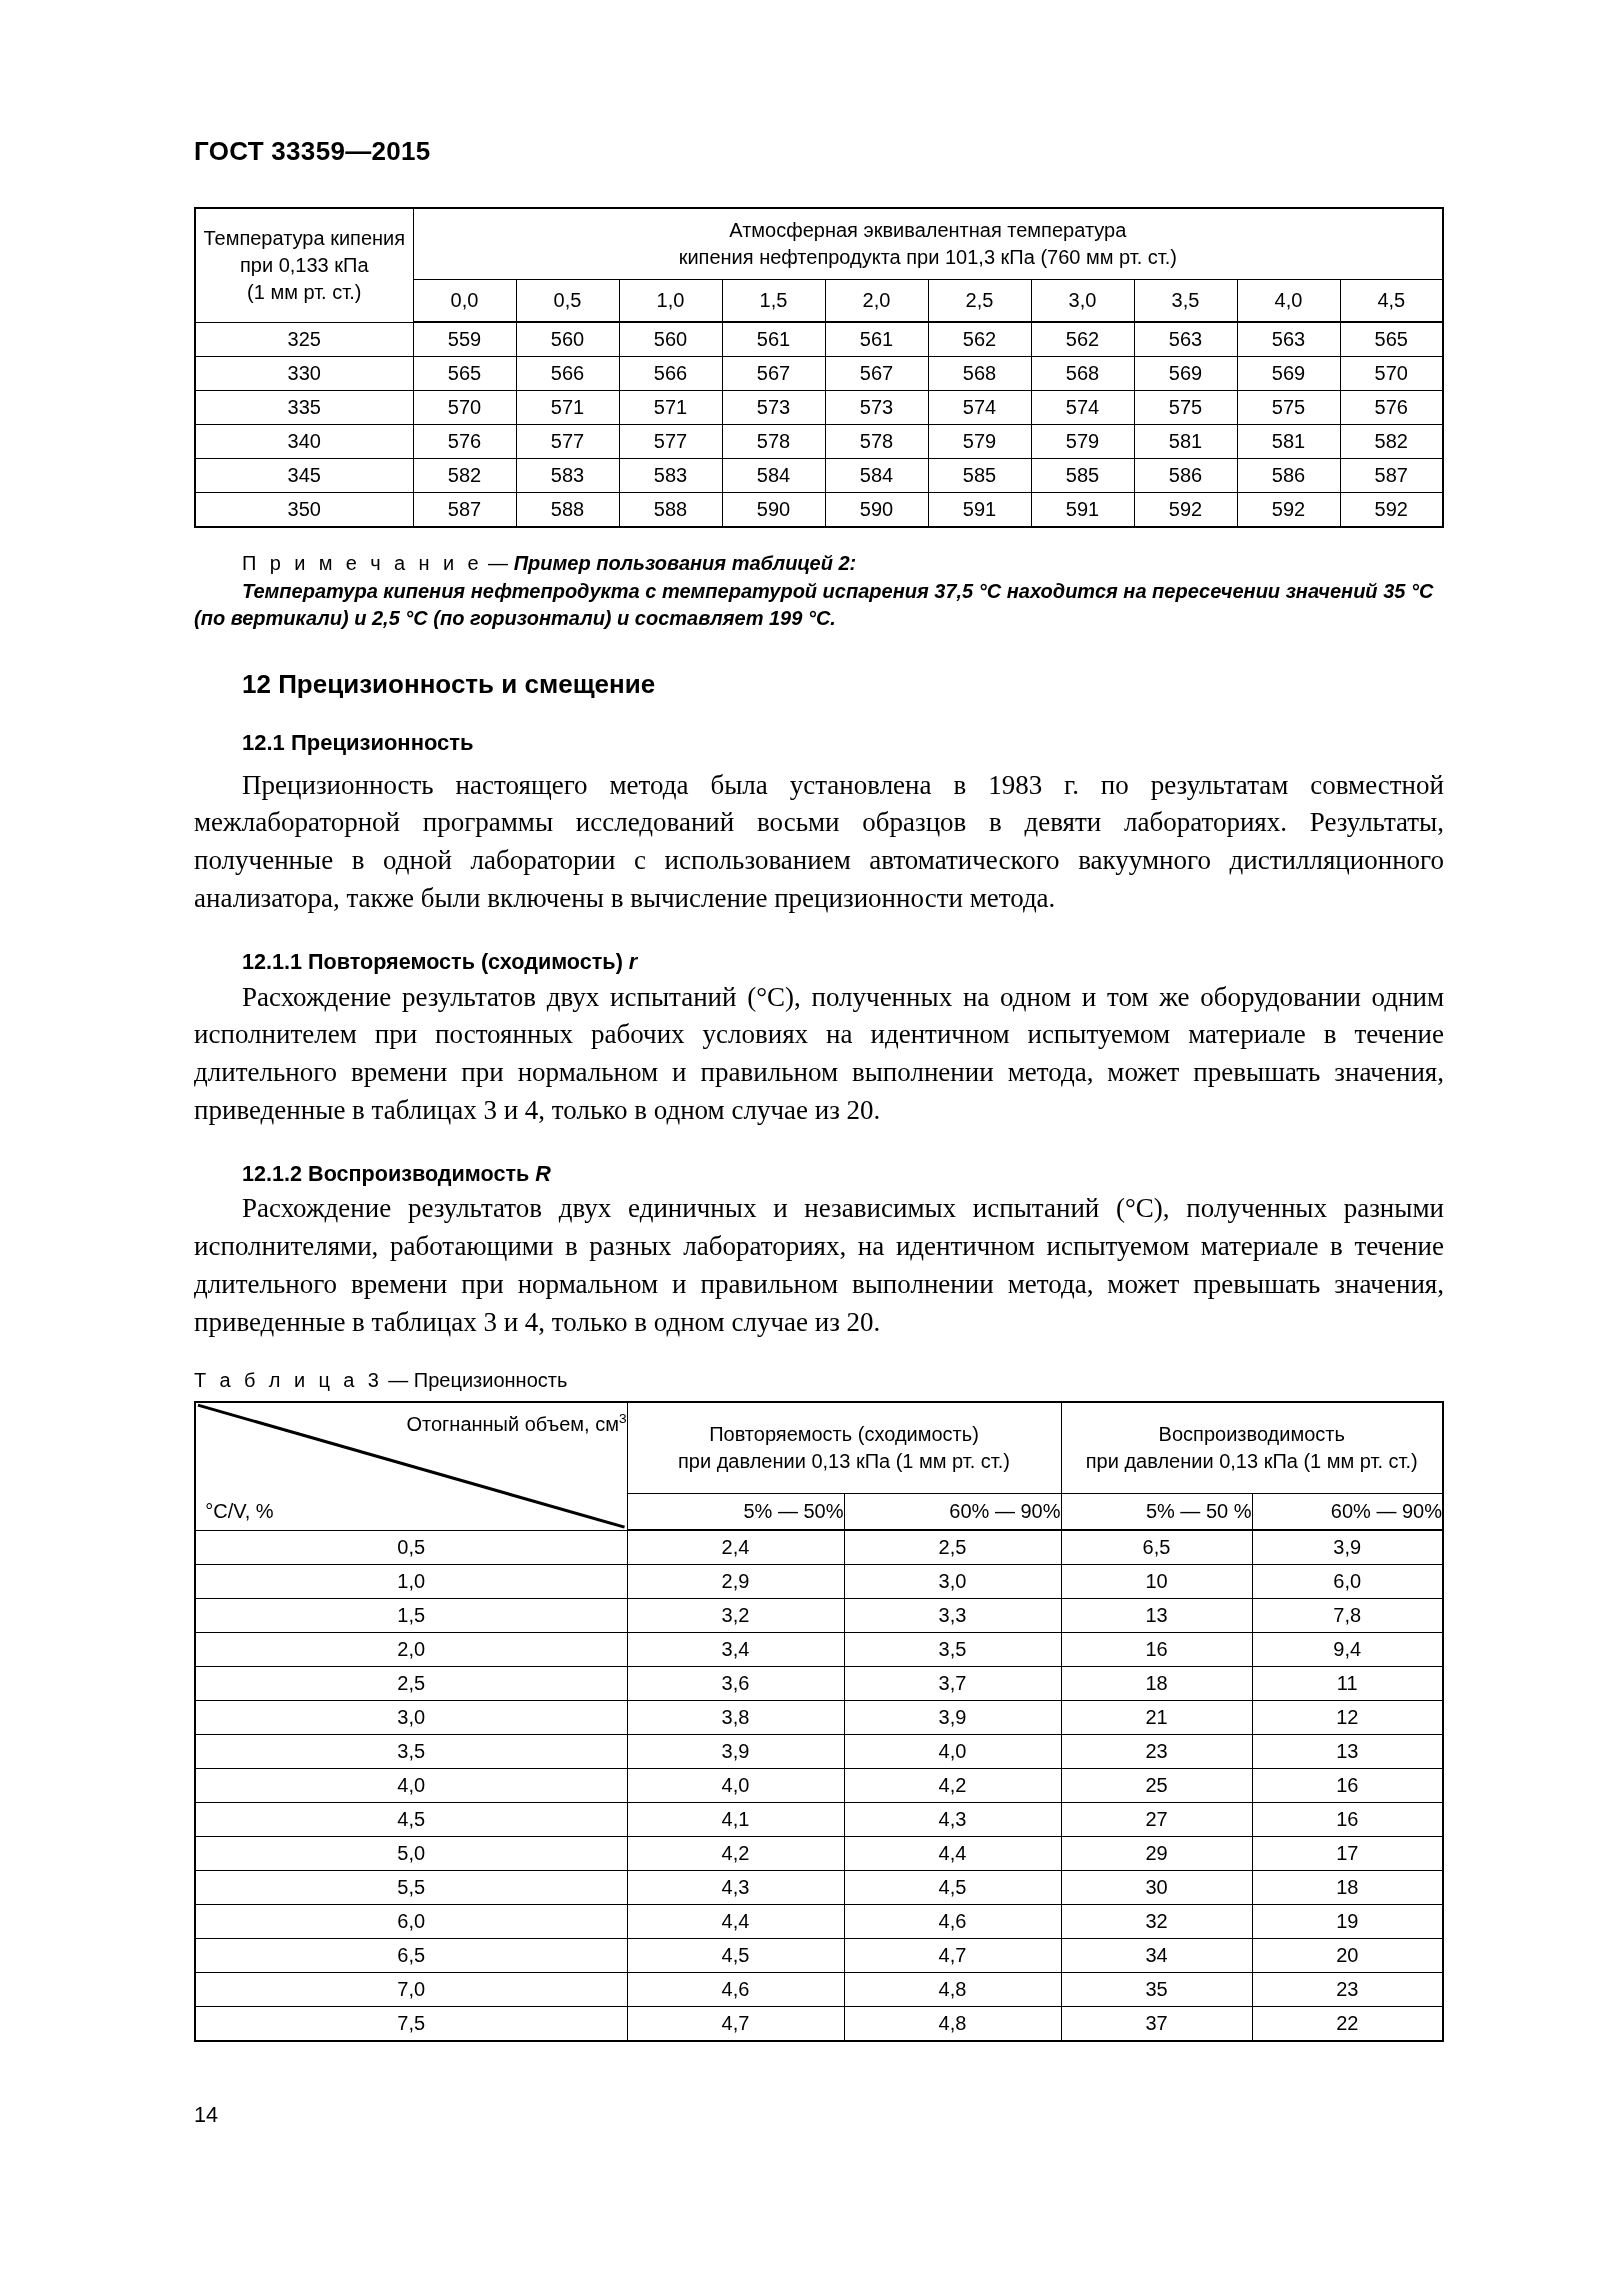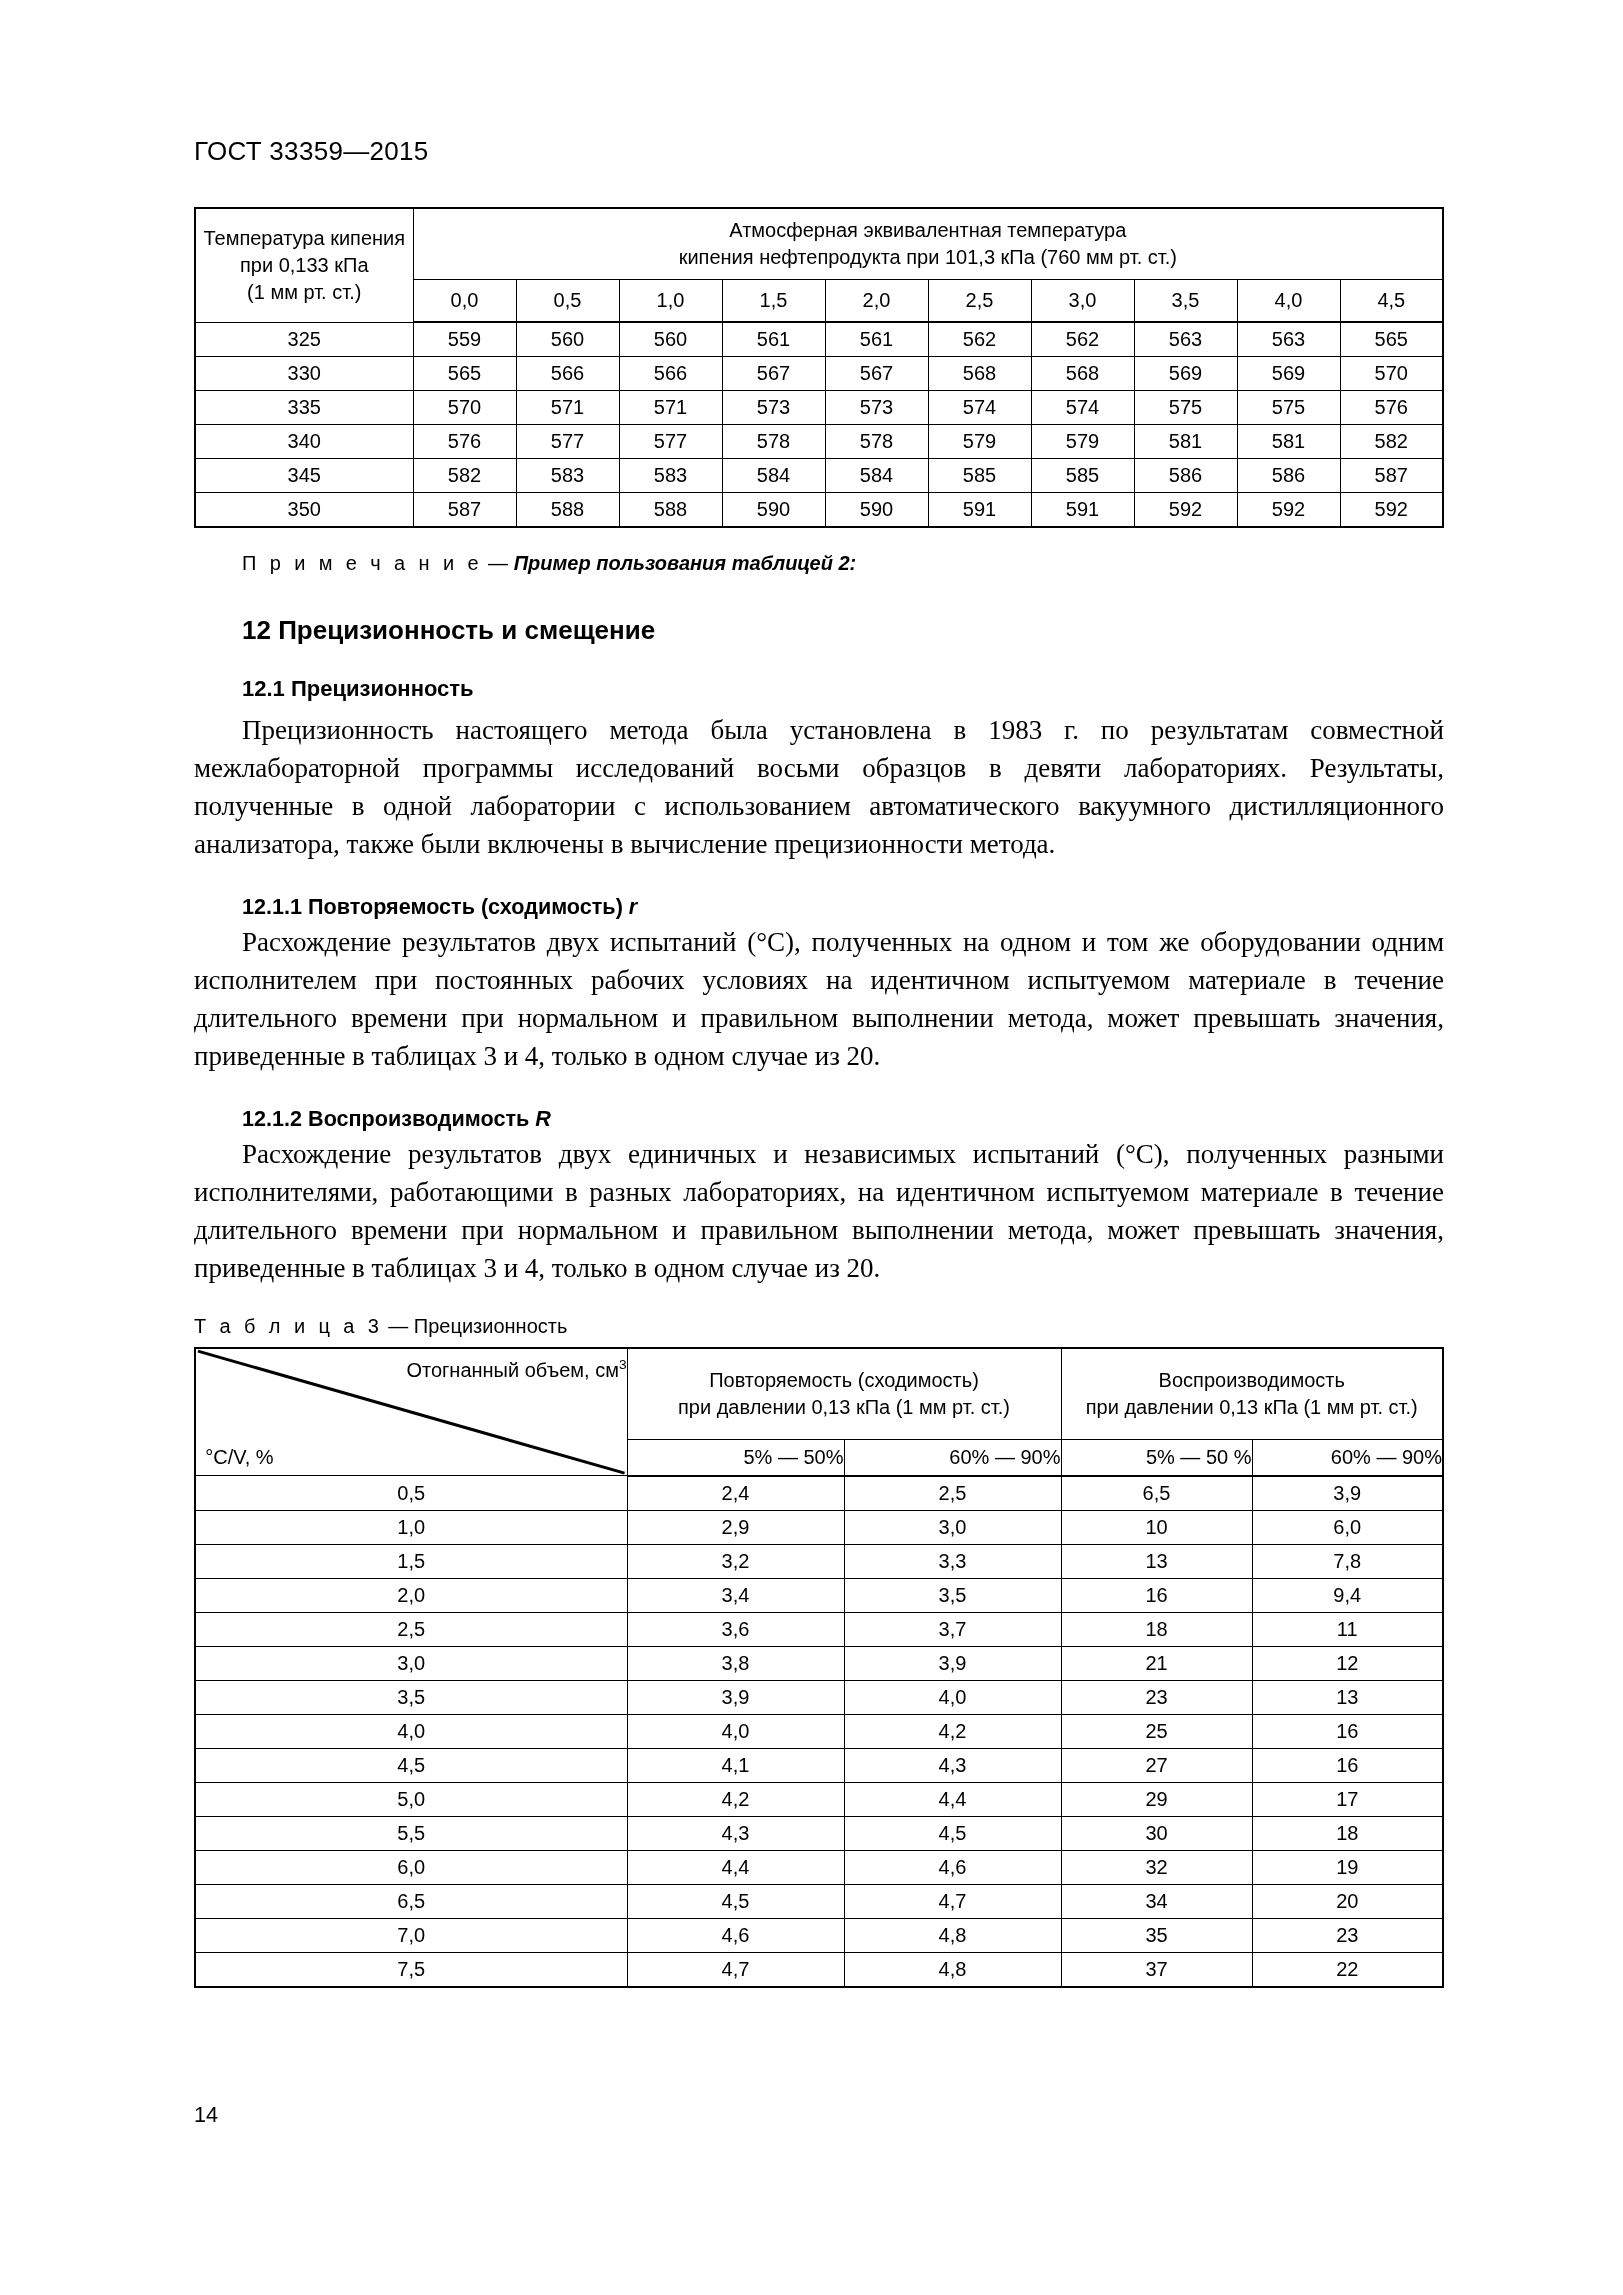--- a/index.html
+++ b/index.html
@@ -25,21 +25,21 @@
   .content {
     position: absolute;
     left: 194px;
     top: 137px;
     width: 1250px;
   }
 
   
   .doc-header {
     font-size: 26px;
-    font-weight: normal;
+    font-weight: bold;
     letter-spacing: 0.3px;
     margin: 0 0 41px 0;
     line-height: 1.1;
   }
   .table-continuation {
     font-size: 21.6px;
     font-style: italic;
     margin: 0 0 11.8px 0;
     line-height: 1.2;
   }
@@ -329,20 +329,21 @@
           <td class="outer-bottom">591</td>
           <td class="outer-bottom">592</td>
           <td class="outer-bottom">592</td>
           <td class="outer-right outer-bottom">592</td>
         </tr>
       </tbody>
     </table>
 
     <div class="note">
       <p class="first-line"><span class="nlabel">П р и м е ч а н и е</span><span> — </span><span class="nbody">Пример пользования таблицей 2:</span></p>
+      <p class="cont nbody">Температура кипения нефтепродукта с температурой испарения 37,5 °С находится на пересечении значений 35 °С (по вертикали) и 2,5 °С (по горизонтали) и составляет 199 °С.</p>
     </div>
 
     <h2 class="sec">12 Прецизионность и смещение</h2>
 
     <h3 class="sub">12.1 Прецизионность</h3>
 
     <p class="body">Прецизионность настоящего метода была установлена в 1983 г. по результатам совместной межлабораторной программы исследований восьми образцов в девяти лабораториях. Результаты, полученные в одной лаборатории с использованием автоматического вакуумного дистилляционного анализатора, также были включены в вычисление прецизионности метода.</p>
 
     <h4 class="subsub"><span>12.1.1 Повторяемость (сходимость) </span><span class="ital">r</span></h4>
 

